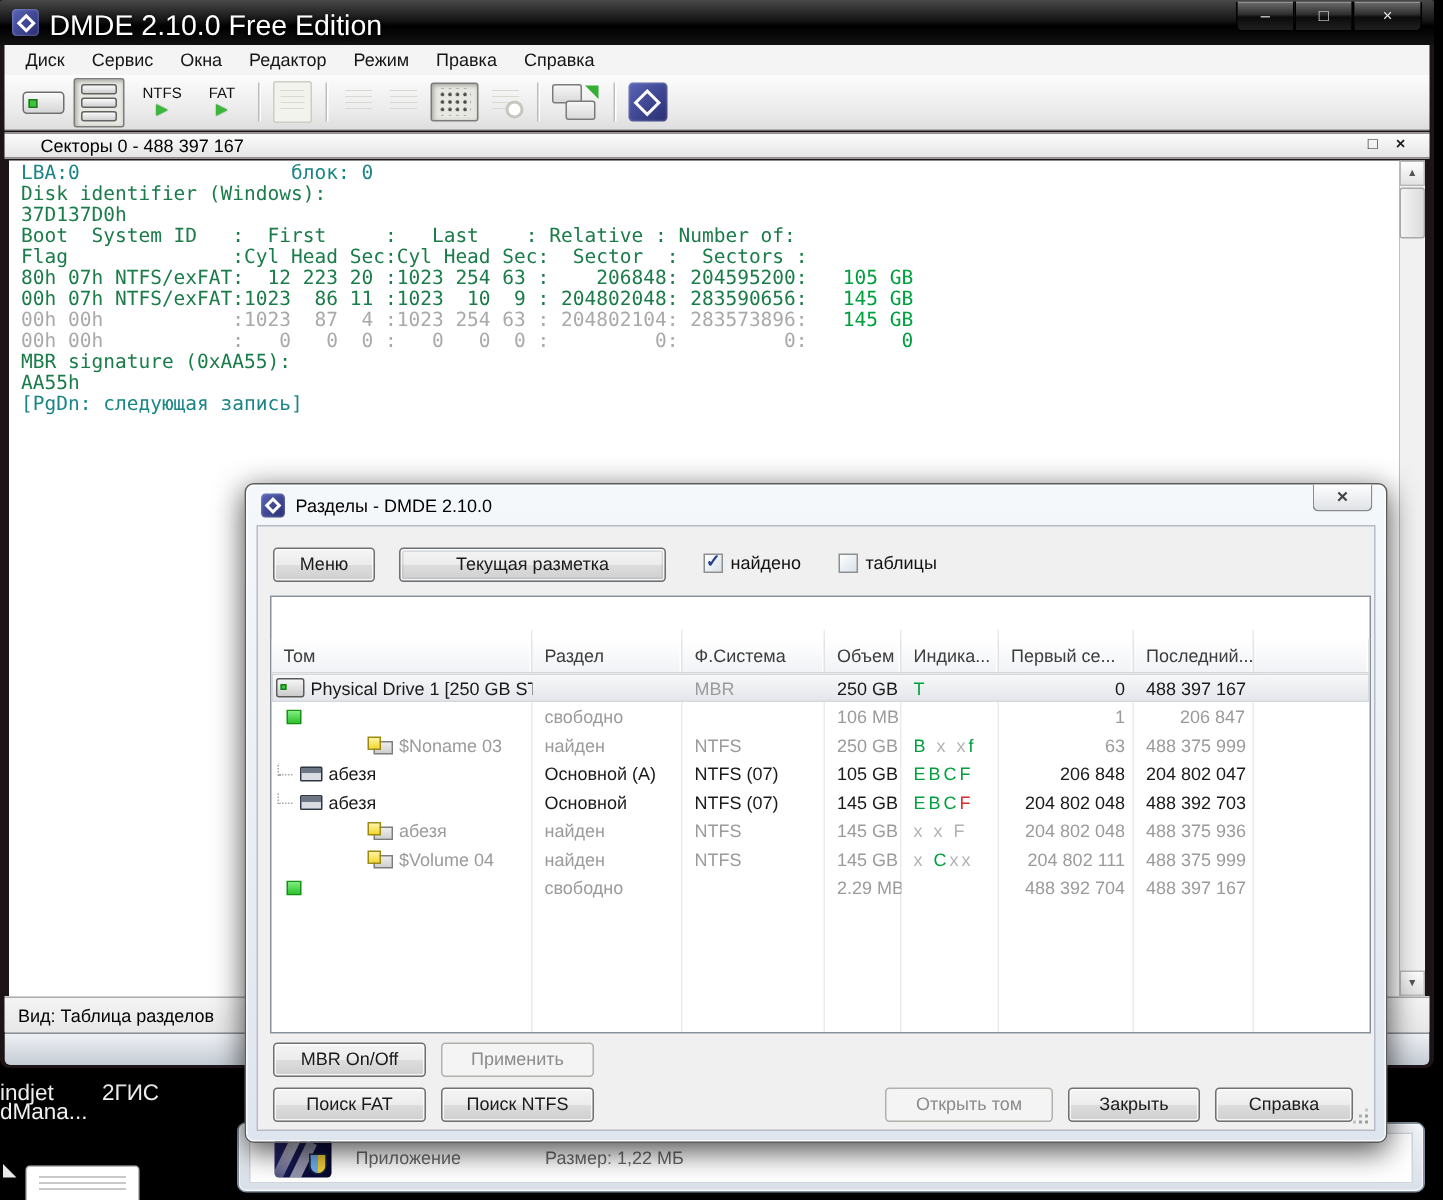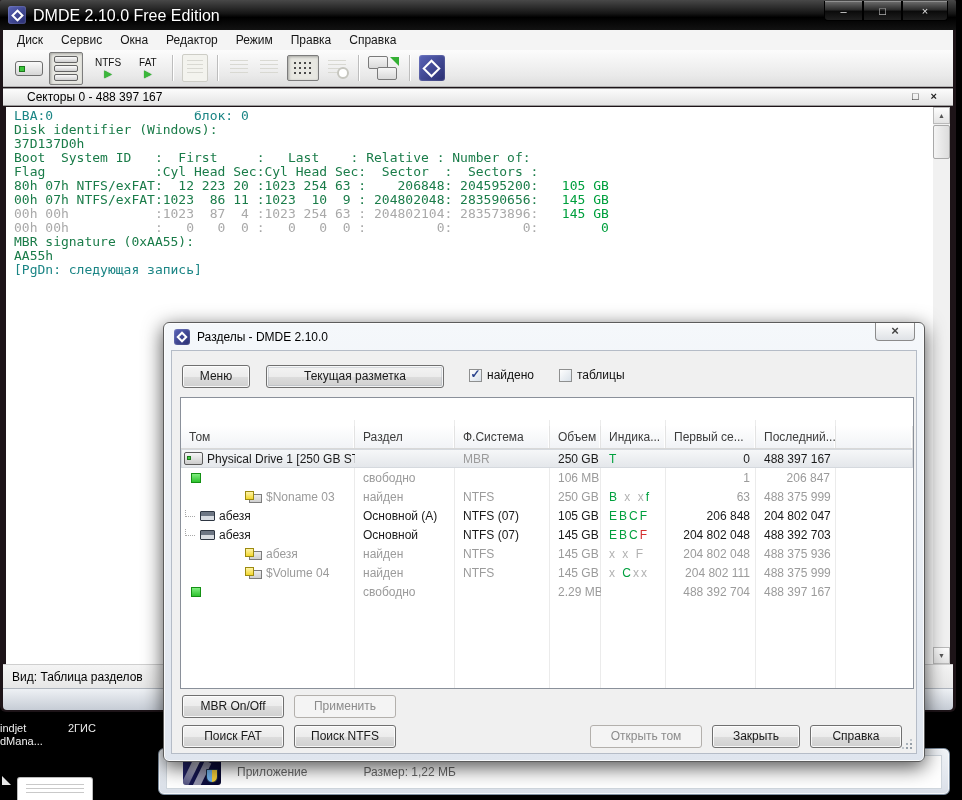--- a/index.html
+++ b/index.html
@@ -1,20 +1,20 @@
 <!DOCTYPE html>
 <html><head>
 <meta charset="utf-8">
 <style>
   html,body{margin:0;padding:0;}
   body{width:962px;height:800px;background:#000;overflow:hidden;position:relative;
        font-family:"Liberation Sans",sans-serif;-webkit-font-smoothing:antialiased;}
 
   
-  .dt-label{position:absolute;color:#f0f0f0;font-size:11px;line-height:13px;text-shadow:1px 1px 2px #000;}
+  .dt-label{position:absolute;color:#f0f0f0;font-size:15px;line-height:13px;text-shadow:1px 1px 2px #000;}
   .shortcut{position:absolute;left:18px;top:778px;width:74px;height:22px;background:#fff;
             border-radius:2px 2px 0 0;box-shadow:0 0 0 1px #bbb;}
   .shortcut::before{content:"";position:absolute;left:8px;top:6px;right:8px;height:10px;
             background:repeating-linear-gradient(#c9c9c9 0 1px,transparent 1px 4px);}
   .sc-arrow{position:absolute;left:2px;top:776px;width:0;height:0;
             border-bottom:9px solid #e8e8e8;border-right:9px solid transparent;}
 
   
   .strip{position:absolute;left:158px;top:748px;width:790px;height:45px;
          background:linear-gradient(#f2f5f9,#d9dfe8);border:1px solid #7f8fa0;border-radius:6px;
@@ -35,21 +35,21 @@
   
   .mainwin{position:absolute;left:0;top:0;width:956px;height:712px;background:#1d1418;
            border-radius:0 0 6px 6px;box-shadow:0 3px 12px rgba(0,0,0,.85);}
   .titlebar{position:absolute;left:0;top:0;right:0;height:30px;
            background:linear-gradient(#484848,#151515 45%,#000 58%,#121212);border-radius:2px 2px 0 0;}
   .dmde-logo{background:linear-gradient(135deg,#5a64b8,#282d70);border-radius:3px;position:relative;
            box-shadow:inset 0 0 2px rgba(255,255,255,.4);}
   .dmde-logo::before{content:"";position:absolute;left:25%;top:25%;right:25%;bottom:25%;
            border:2px solid #fff;transform:rotate(45deg);}
   .app-logo{position:absolute;left:8px;top:6px;width:18px;height:18px;}
-  .title-text{position:absolute;left:33px;top:7px;color:#fff;font-size:16px;text-shadow:0 1px 3px #000;}
+  .title-text{position:absolute;left:33px;top:7px;color:#fff;font-size:19px;text-shadow:0 1px 3px #000;}
   .win-controls{position:absolute;right:8px;top:1px;display:flex;}
   .win-btn{width:37px;height:19px;border:1px solid #000;border-top:none;color:#e6e6e6;font-size:11px;
            display:flex;align-items:center;justify-content:center;
            background:linear-gradient(#707070,#2e2e2e 45%,#0b0b0b 55%,#1f1f1f);box-shadow:inset 0 1px 0 rgba(255,255,255,.25);}
   .win-btn:first-child{border-radius:0 0 0 4px;}
   .win-btn:last-child{width:44px;border-radius:0 0 4px 0;}
 
   .menubar{position:absolute;left:3px;right:3px;top:30px;height:20px;background:#f4f4f4;
            display:flex;align-items:center;padding-left:5px;font-size:12px;color:#151515;}
   .menu-item{padding:18px 9px;}

